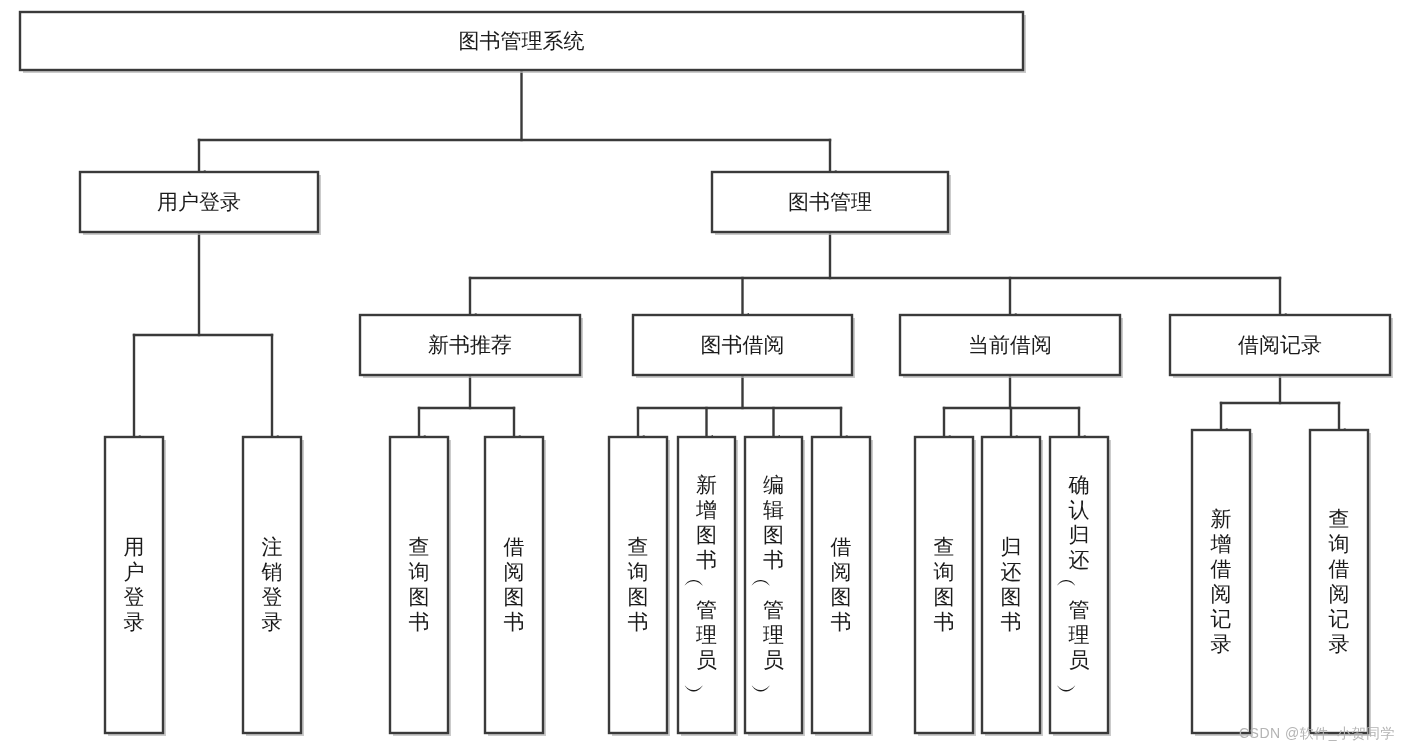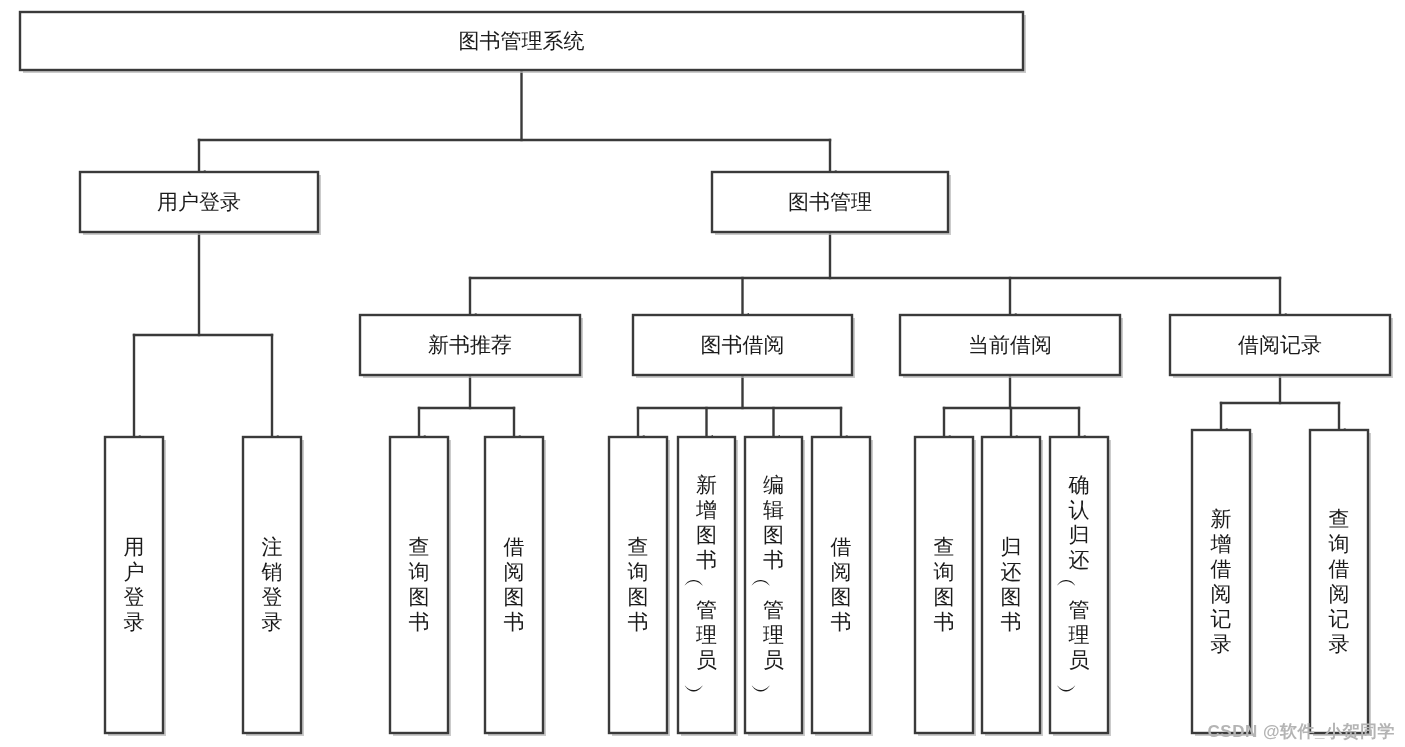--- a/index.html
+++ b/index.html
@@ -56,26 +56,25 @@
     font-family: "Liberation Sans", "DejaVu Sans", sans-serif;
     font-size: 21px;
     fill: #1b1b1b;
     text-anchor: middle;
   }
   .watermark {
     position: absolute;
     right: 10px;
     bottom: 4px;
     font-family: "Liberation Sans", "DejaVu Sans", sans-serif;
-    font-size: 17px;
+    font-size: 14px;
     color: #b4b4b4;
     letter-spacing: 0.5px;
     white-space: nowrap;
     user-select: none;
-    font-weight: bold;
   }
 </style>
 </head>
 <body>
 
 <div id="diagram-root">
   <svg id="flow" viewBox="0 0 1405 747" xmlns="http://www.w3.org/2000/svg">
     <defs>
       <marker id="arrow" markerWidth="11" markerHeight="13" refX="1" refY="6.5" orient="auto" markerUnits="userSpaceOnUse">
         <path d="M0,0 L11,0 L5.5,13 Z" class="arrow-head"></path>

